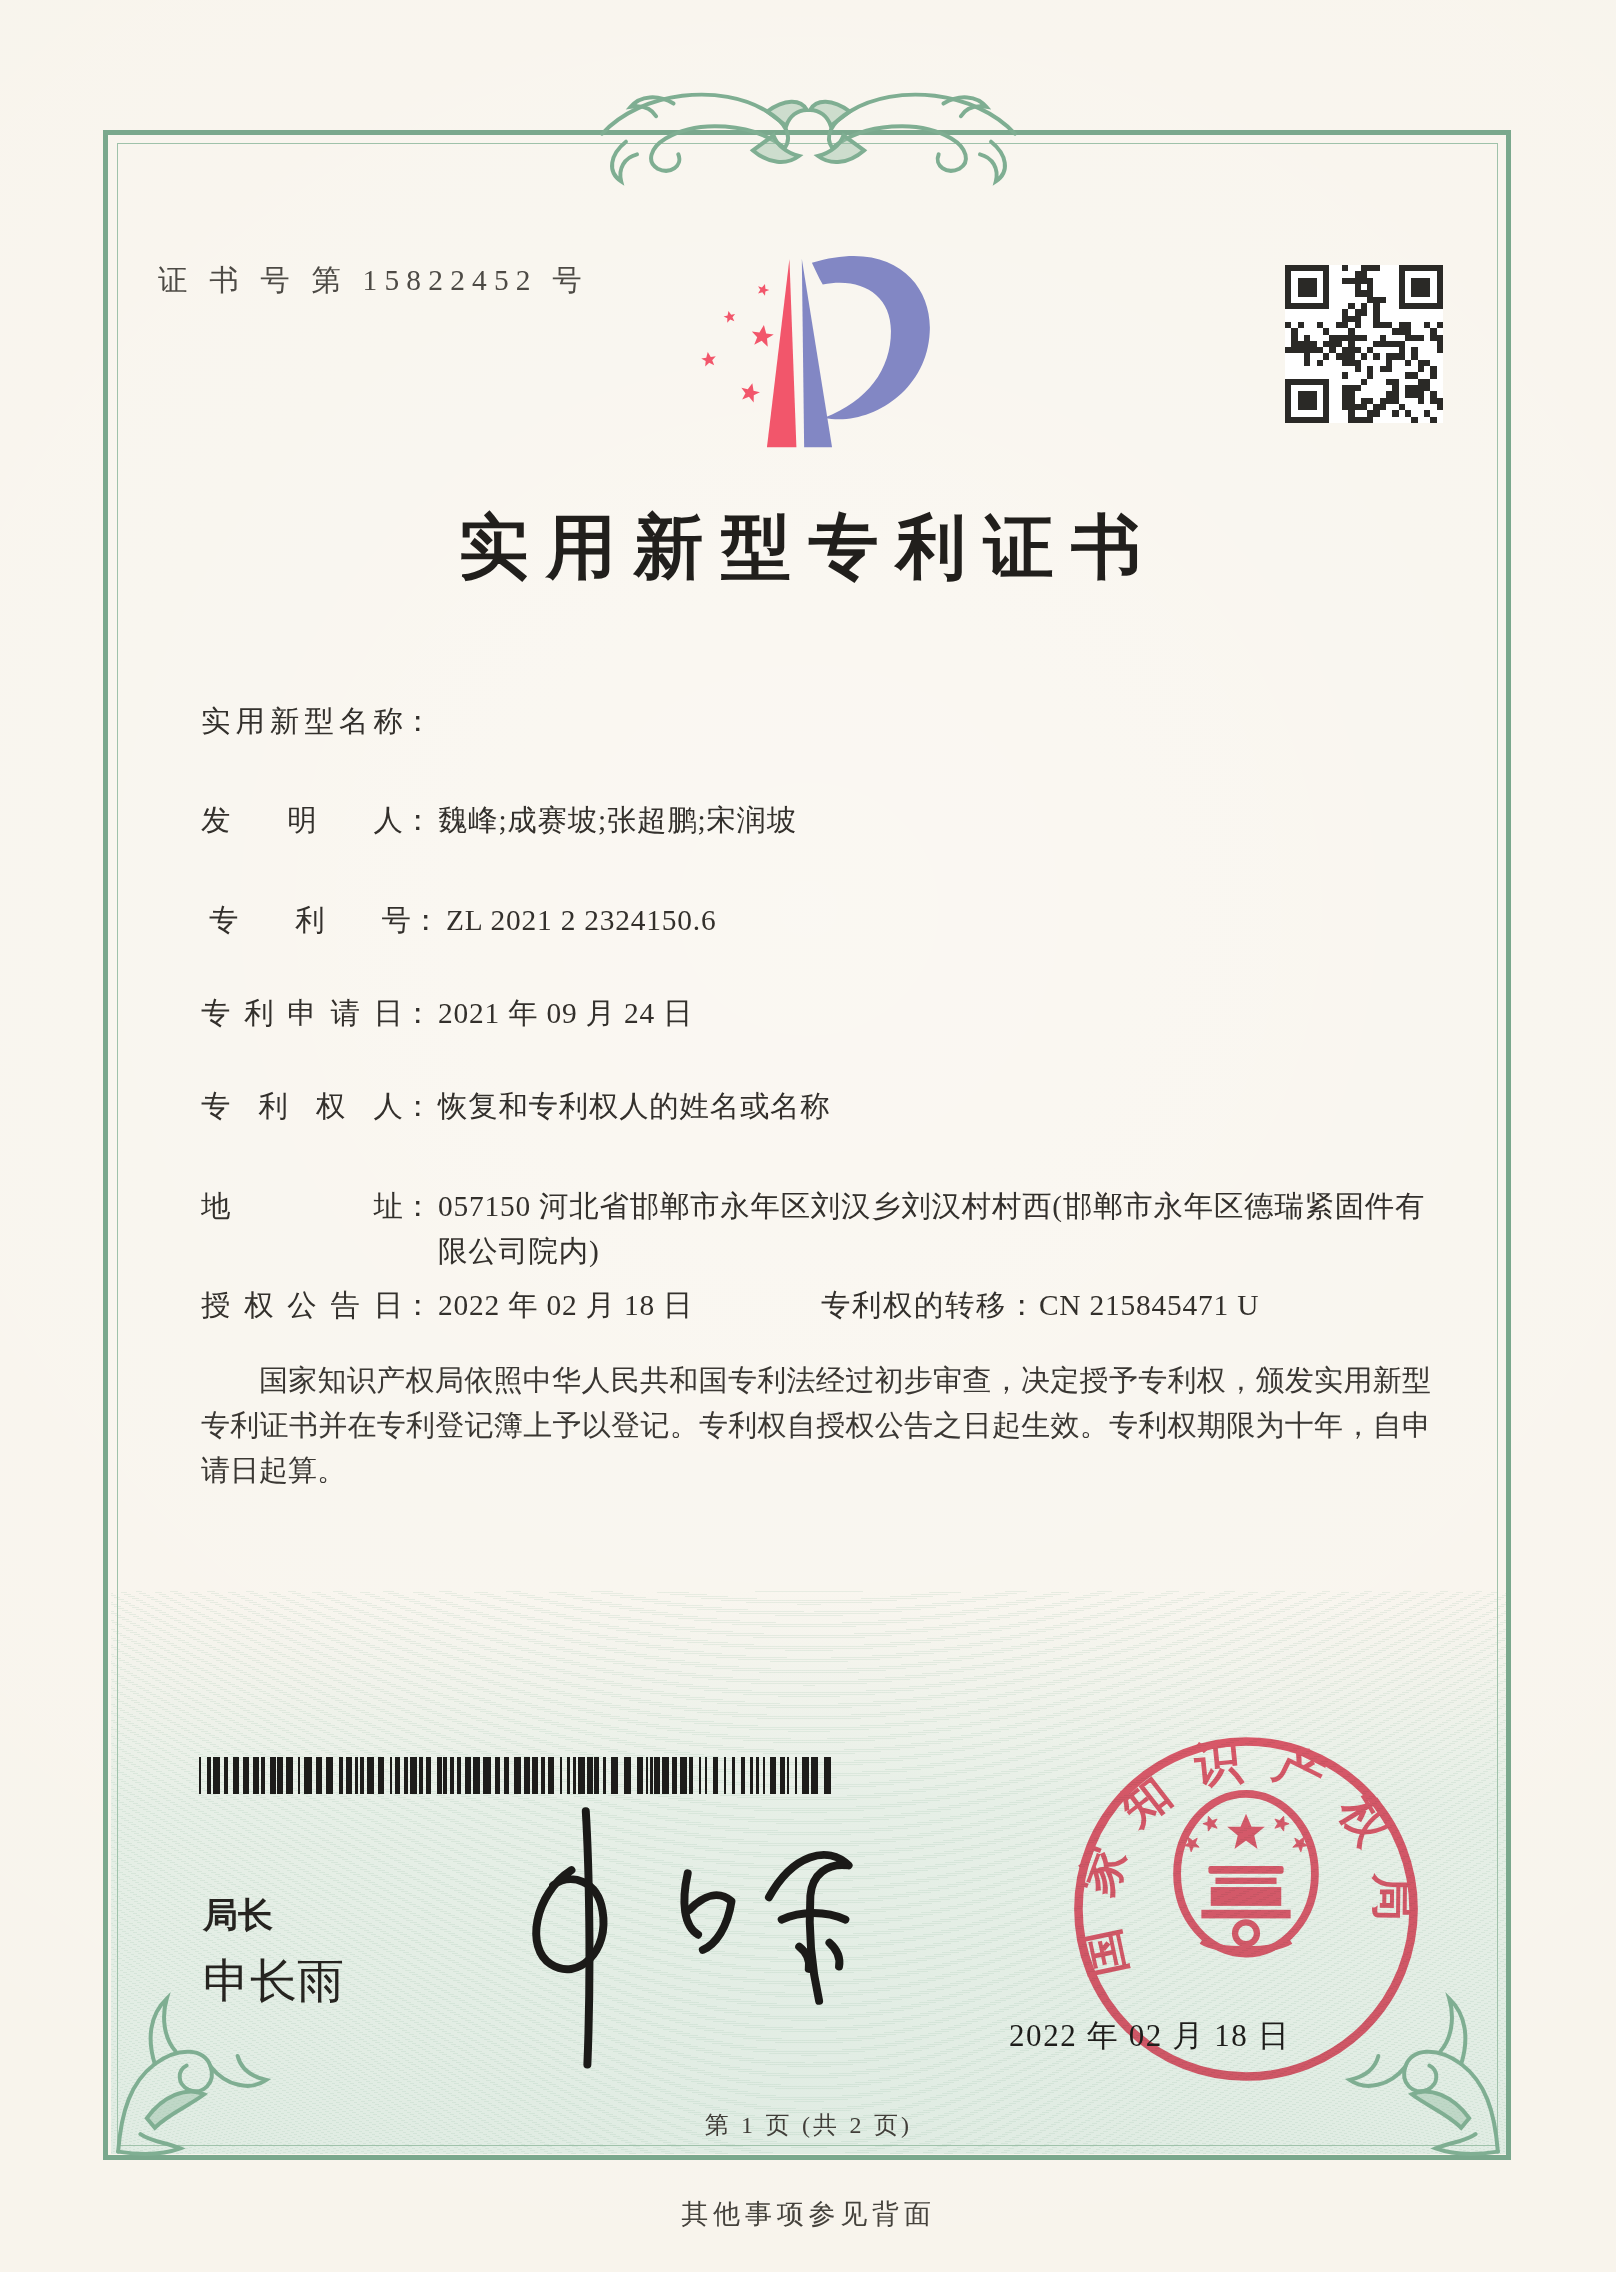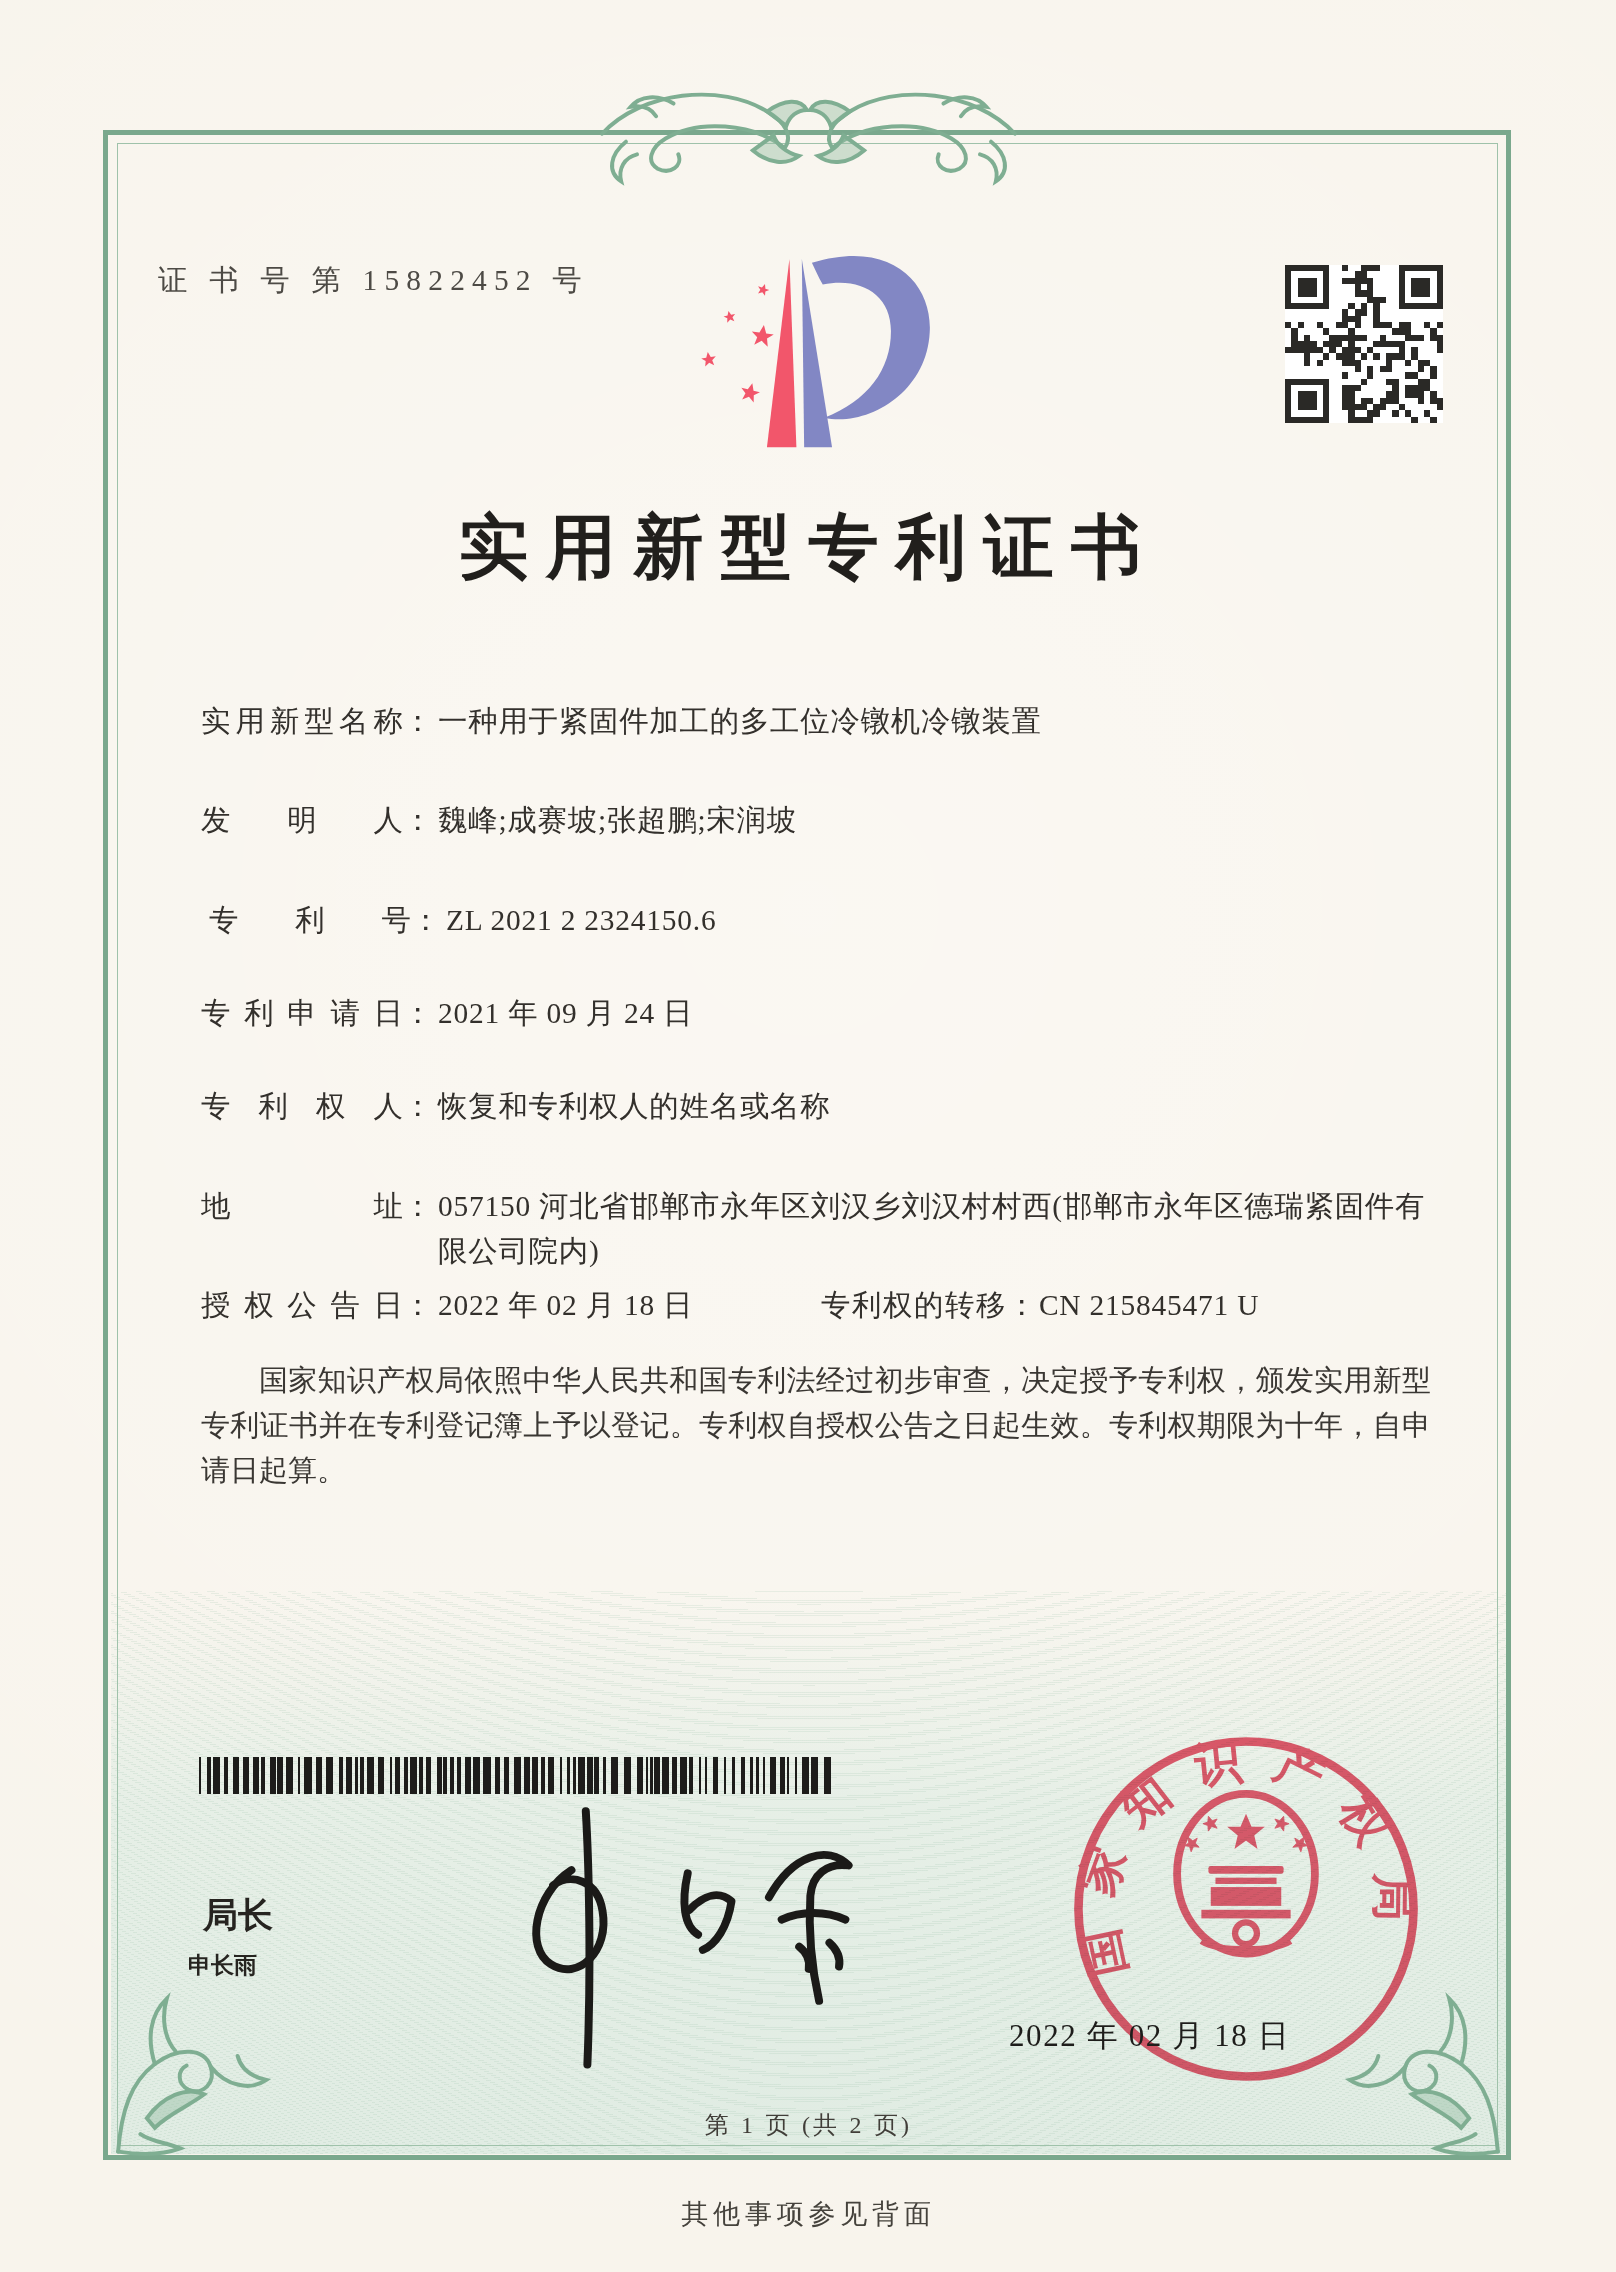--- a/index.html
+++ b/index.html
@@ -39,21 +39,21 @@
   
   .body-text{position:absolute;left:201px;top:1358px;width:1230px;font-size:29px;
     line-height:45px;text-align:justify;z-index:4;color:#3a3733;}
   .body-text p{margin:0 0 17.5px 0;text-indent:2em;}
   
   .barcode{position:absolute;left:199px;top:1757px;width:637px;height:37px;z-index:4;
     font-size:0;white-space:nowrap;overflow:hidden;}
   .barcode i{display:inline-block;height:100%;background:#1d1c1a;vertical-align:top;}
   .director-label{position:absolute;left:203px;top:1892px;font-size:35px;font-weight:700;
     font-family:"Liberation Sans","DejaVu Sans",sans-serif;color:#262420;z-index:4;}
-  .director-name{position:absolute;left:188px;top:1950px;font-size:23px;font-weight:700;
+  .director-name{position:absolute;left:203px;top:1950px;font-size:47px;font-weight:400;
     font-family:"Liberation Sans","DejaVu Sans",sans-serif;color:#262420;z-index:4;}
   .seal{position:absolute;left:1062px;top:1725px;width:368px;height:368px;z-index:5;
     mix-blend-mode:multiply;opacity:.92;}
   .seal-date{position:absolute;left:1009px;top:2015px;font-size:31px;color:#1e1d1b;
     letter-spacing:1.6px;z-index:6;}
   .signature{position:absolute;left:452px;top:1800px;width:434px;height:275px;z-index:6;}
   .page-note{position:absolute;left:0;top:2109px;width:100%;text-align:center;
     font-size:24px;color:#413e39;letter-spacing:3.2px;z-index:4;}
   .footer-note{position:absolute;left:0;top:2196px;width:100%;text-align:center;
     font-size:27px;color:#45423c;letter-spacing:4.8px;z-index:4;}
@@ -288,21 +288,20 @@
         <rect x="20" y="24" width="1" height="1"></rect>
         <rect x="23" y="24" width="1" height="1"></rect>
       </g>
   </svg>
 
   <h1 class="title">实用新型专利证书</h1>
 
   <div class="field" style="top:699px;">
     <span class="flabel">实用新型名称</span>
       <span class="colon">：</span>
-      <span class="fvalue">一种用于紧固件加工的多工位冷镦机冷镦装置</span>
   </div>
   <div class="field" style="top:798px;">
     <span class="flabel">发明人</span>
       <span class="colon">：</span>
       <span class="fvalue">魏峰;成赛坡;张超鹏;宋润坡</span>
   </div>
   <div class="field" style="top:898px;margin-left:8px;">
     <span class="flabel">专利号</span>
       <span class="colon">：</span>
       <span class="fvalue">ZL 2021 2 2324150.6</span>

